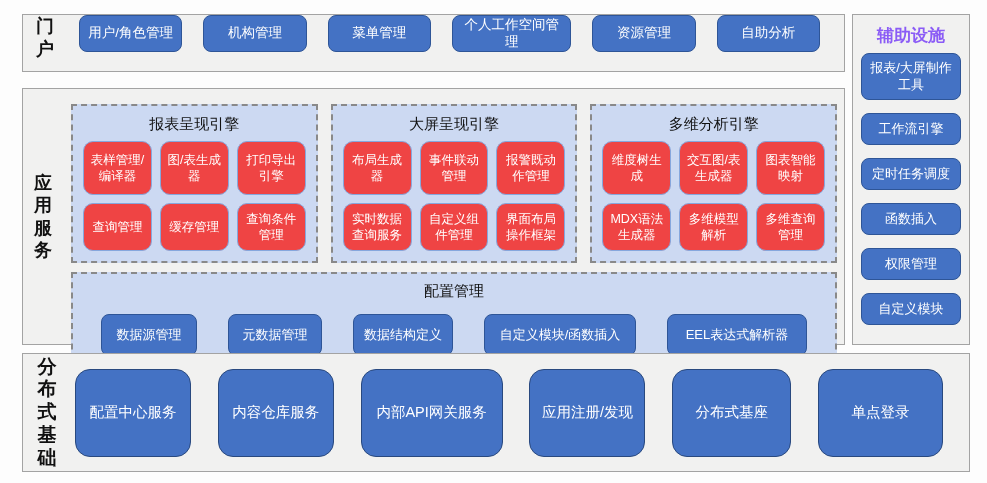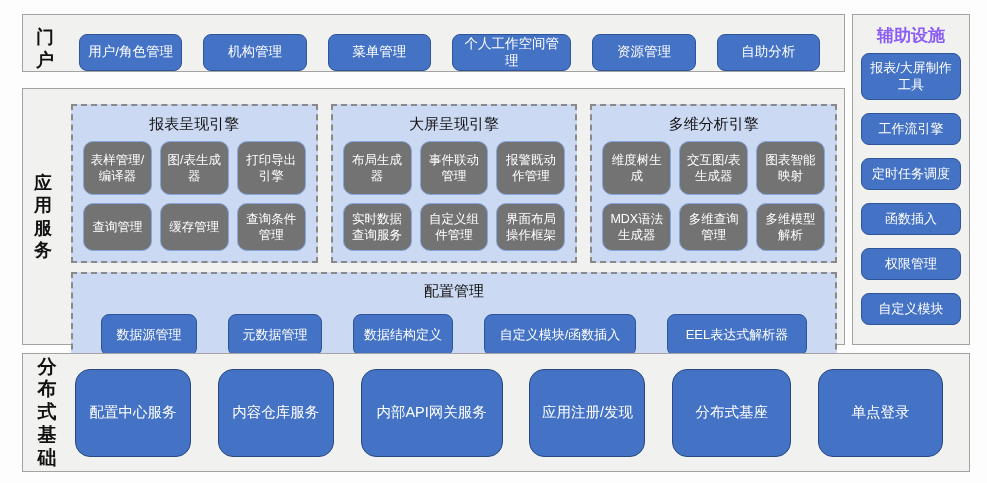--- a/index.html
+++ b/index.html
@@ -1,21 +1,21 @@
 <!DOCTYPE html>
 <html><head>
 <meta charset="utf-8">
 <style>
   html,body{margin:0;padding:0;background:#fdfdfd;}
   body{font-family:"Liberation Sans","DejaVu Sans",sans-serif;}
   .canvas{position:relative;width:987px;height:483px;background:#fdfdfd;overflow:hidden;}
 
   
   .frame{position:absolute;background:#f1f1f0;border:1px solid #a3a3a3;box-sizing:border-box;}
-  .portal{left:22px;top:14px;width:823px;height:58px;display:flex;align-items:flex-end;}
+  .portal{left:22px;top:14px;width:823px;height:58px;display:flex;align-items:flex-start;}
   .apps{left:22px;top:88px;width:823px;height:257px;display:flex;align-items:stretch;}
   .aux{left:852px;top:14px;width:118px;height:331px;}
   .dist{left:22px;top:353px;width:948px;height:119px;display:flex;align-items:center;}
 
   
   .vlabel{font-weight:bold;color:#111;width:24px;text-align:center;word-break:break-all;line-height:1.25;flex:0 0 auto;}
   .portal .vlabel{margin-left:10px;font-size:18px;}
   .apps .vlabel{margin-left:8px;font-size:18px;align-self:center;}
   .dist .vlabel{margin-left:12px;font-size:19px;line-height:1.2;}
 
@@ -28,21 +28,21 @@
   .portal-row .btn{flex:1;height:37px;border-radius:8px;font-size:13.5px;padding:0 6px;}
   .portal-row .btn.wide{flex:1.18;}
 
   
   .apps-content{flex:1;display:flex;flex-direction:column;padding:15px 7px 5px 16px;box-sizing:border-box;}
   .engines{display:flex;gap:13px;}
   .group{background:#ccd9f2;border:2px dashed #898989;box-sizing:border-box;}
   .engine{flex:1;padding:6px 10px 10px;}
   .gtitle{text-align:center;color:#111;font-size:15px;padding:3px 0 7px;}
   .egrid{display:grid;grid-template-columns:repeat(3,1fr);grid-template-rows:54px 48px;gap:8px 8px;}
-  .ebtn{background:#737373;border:1px solid #86a7dd;border-radius:10px;color:#fff;display:flex;align-items:center;
+  .ebtn{background:#ef4444;border:1px solid #86a7dd;border-radius:10px;color:#fff;display:flex;align-items:center;
         justify-content:center;text-align:center;font-size:12.5px;line-height:1.3;padding:2px 3px;box-sizing:border-box;}
 
   .config{margin-top:9px;padding:5px 10px 12px;}
   .config-row{display:flex;justify-content:center;align-items:center;gap:31px;margin-top:6px;}
   .config-row .btn{height:42px;border-radius:8px;font-size:13px;padding:0 8px;}
   .cw1{width:96px;} .cw2{width:94px;} .cw3{width:100px;} .cw4{width:152px;} .cw5{width:140px;}
 
   
   .aux-title{font-weight:bold;color:#8b5cf6;font-size:17px;text-align:center;padding:9px 0 6px;}
   .aux .btn{margin:0 8px 13px;border-radius:8px;font-size:13px;height:32px;padding:0 4px;}
@@ -99,22 +99,22 @@
           </div>
         </div>
 
         <div class="group engine">
           <div class="gtitle">多维分析引擎</div>
           <div class="egrid">
             <div class="ebtn">维度树生成</div>
             <div class="ebtn">交互图/表生成器</div>
             <div class="ebtn">图表智能映射</div>
             <div class="ebtn">MDX语法生成器</div>
+            <div class="ebtn">多维模型解析</div>
             <div class="ebtn">多维查询管理</div>
-            <div class="ebtn">多维模型解析</div>
           </div>
         </div>
 
       </div>
 
       <div class="group config">
         <div class="gtitle">配置管理</div>
         <div class="config-row">
           <div class="btn cw1">数据源管理</div>
           <div class="btn cw2">元数据管理</div>

